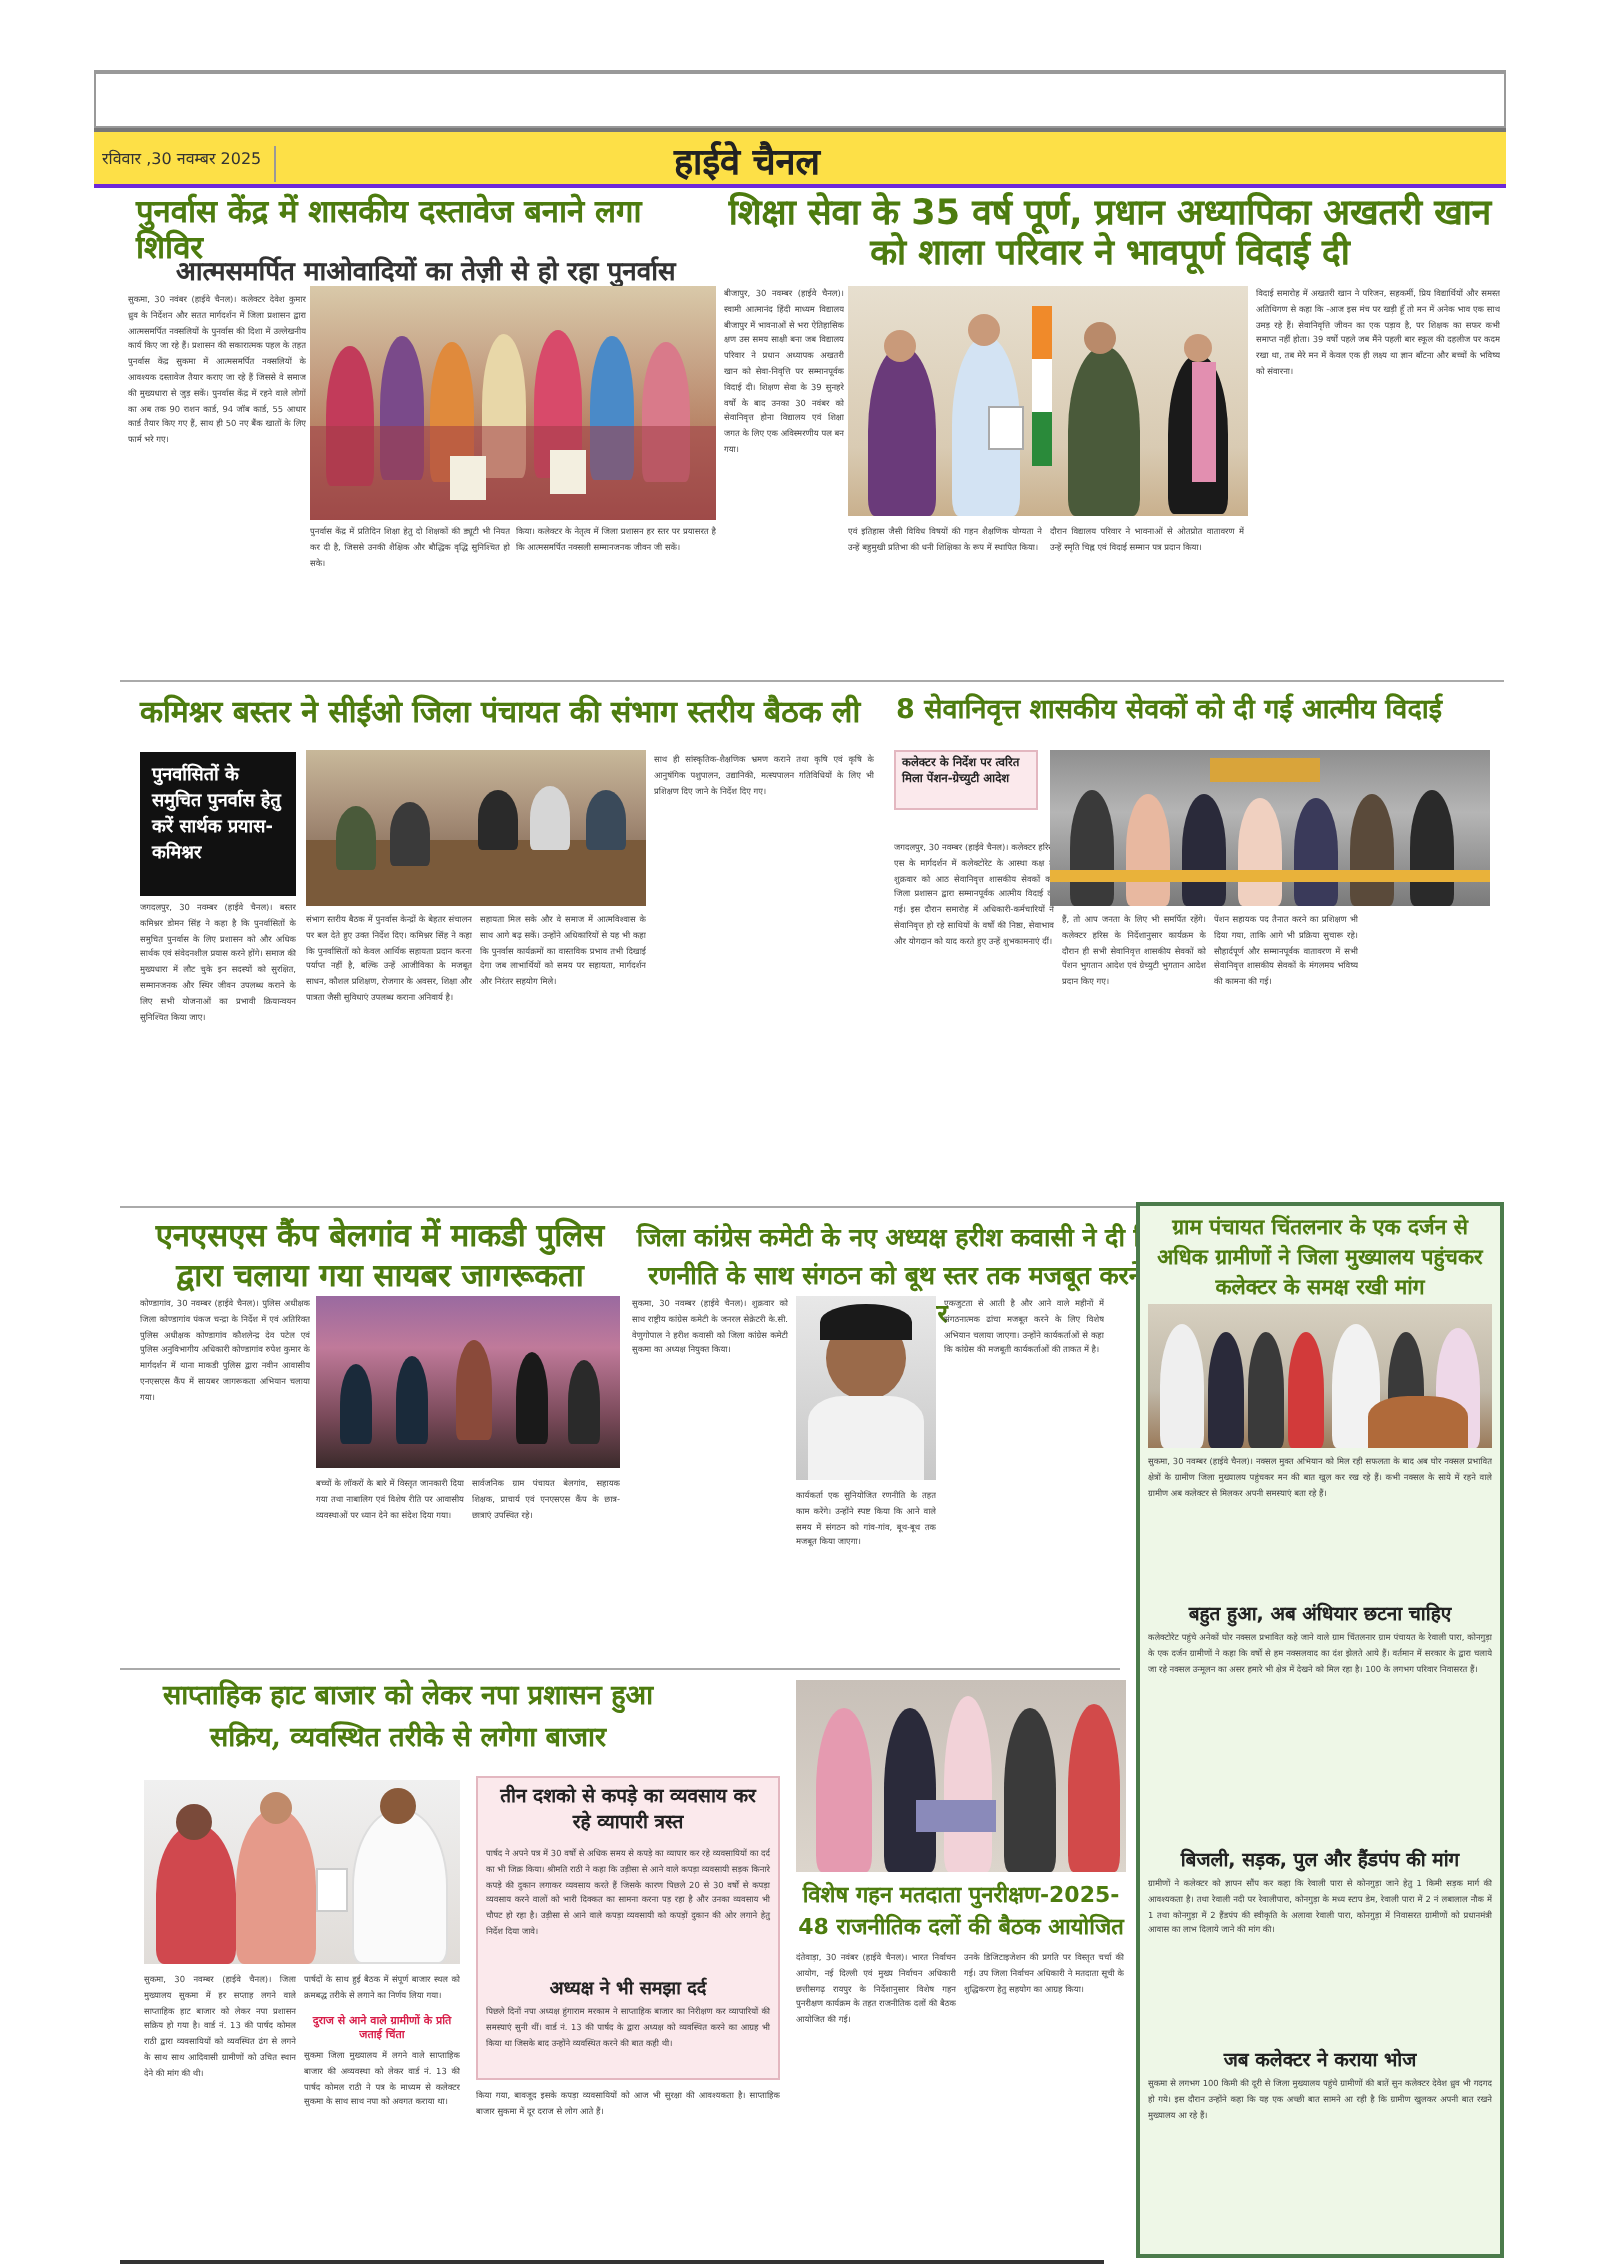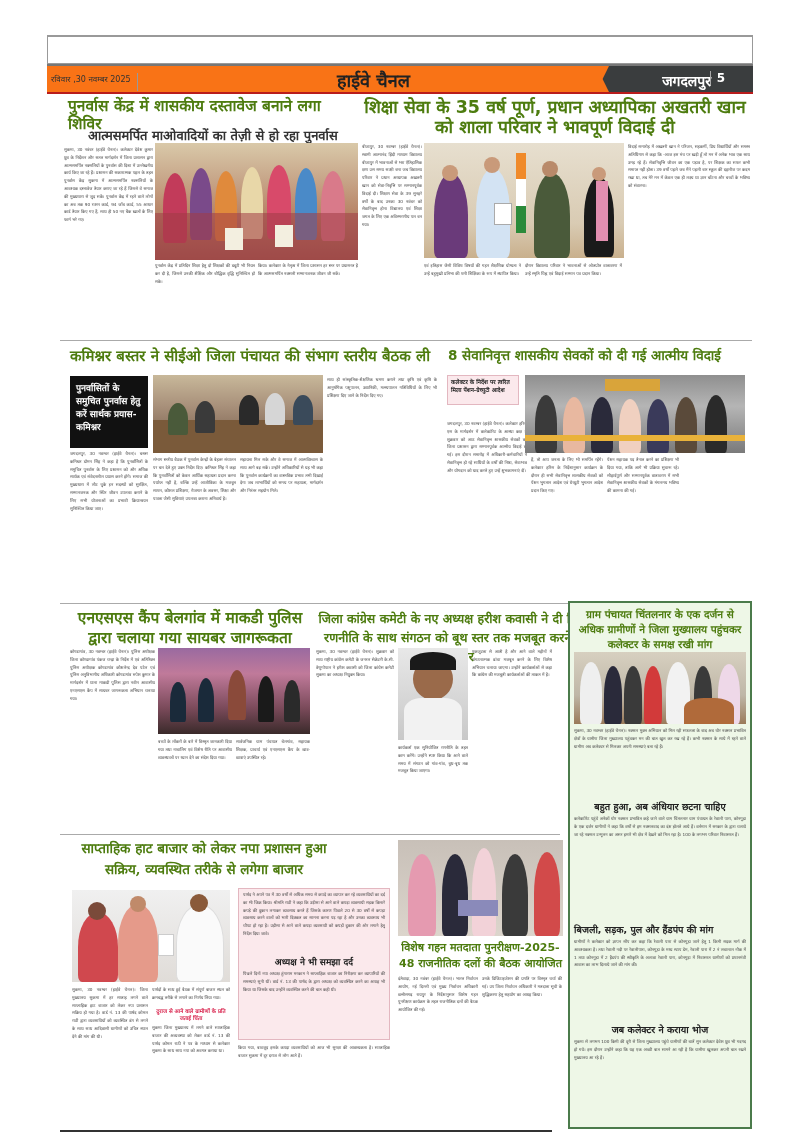--- a/index.html
+++ b/index.html
@@ -1,18 +1,18 @@
 <!DOCTYPE html>
 <html><head>
 <meta charset="utf-8">
 <style>
 *{box-sizing:border-box;margin:0;padding:0}
 body{width:800px;height:1133px;background:#fff;font-family:"DejaVu Sans",sans-serif;position:relative;overflow:hidden;color:#222}
 .topframe{position:absolute;left:47px;top:35px;width:429px;height:29px;border:1px solid #999;border-top:2px solid #999}
-.masthead{position:absolute;left:47px;top:64px;width:429px;height:30px;background:#f97316;border-top:2px solid #777;border-bottom:2px solid #b91c1c}
+.masthead{position:absolute;left:47px;top:64px;width:429px;height:30px;background:#fde047;border-top:2px solid #777;border-bottom:2px solid #6d28d9}
 .mh-date{position:absolute;left:4px;top:7px;font-size:8px;color:#333;padding-right:6px;border-right:1px solid #999;height:18px;line-height:14px}
 .mh-title{position:absolute;left:150px;top:3px;font-size:14px;font-weight:bold;color:#222}
 .mh-city{position:absolute;right:0;top:0;width:98px;height:26px;background:#3a3d3e;clip-path:polygon(10% 0,100% 0,100% 100%,10% 100%,6% 50%)}
 .mh-city span{position:absolute;right:28px;top:5px;color:#fff;font-weight:bold;font-size:12px}
 .mh-page{position:absolute;right:4px;top:2px;color:#fff;font-weight:bold;font-size:18px;border-left:1px solid #aaa;padding-left:6px}
 .h{position:absolute;font-weight:bold;color:#4d7c0f;line-height:1.15}
 .sub{position:absolute;font-weight:bold;color:#222}
 .txt{position:absolute;font-size:4.2px;line-height:7.8px;color:#444;text-align:justify;overflow:hidden}
 .photo{position:absolute;overflow:hidden}
 .hr{position:absolute;height:1px;background:#aaa}
@@ -25,24 +25,20 @@
 </head>
 <body>
 
 <div>
 
   <div class="topframe" style="left:47px;top:35px;width:706px;height:29px"></div>
 
   <div class="masthead" style="left:47px;top:64px;width:706px;height:30px">
     <div class="mh-date">रविवार ,30 नवम्बर 2025</div>
     <div class="mh-title" style="left:290px;font-size:18px;top:2px">हाईवे चैनल</div>
-    <div class="mh-city" style="width:160px">
-      <span style="right:42px;font-size:14px">जगदलपुर</span>
-      <span class="mh-page">5</span>
-    </div>
   </div>
 
   <div class="h" style="left:68px;top:98px;font-size:15.5px;width:260px">पुनर्वास केंद्र में शासकीय दस्तावेज बनाने लगा शिविर</div>
   <div class="sub" style="left:88px;top:126px;font-size:13px;color:#333">आत्मसमर्पित माओवादियों का तेज़ी से हो रहा पुनर्वास</div>
   <div class="txt" style="left:64px;top:146px;width:89px;height:190px">सुकमा, 30 नवंबर (हाईवे चैनल)। कलेक्टर देवेश कुमार ध्रुव के निर्देशन और सतत मार्गदर्शन में जिला प्रशासन द्वारा आत्मसमर्पित नक्सलियों के पुनर्वास की दिशा में उल्लेखनीय कार्य किए जा रहे हैं। प्रशासन की सकारात्मक पहल के तहत पुनर्वास केंद्र सुकमा में आत्मसमर्पित नक्सलियों के आवश्यक दस्तावेज तैयार कराए जा रहे हैं जिससे वे समाज की मुख्यधारा से जुड़ सकें। पुनर्वास केंद्र में रहने वाले लोगों का अब तक 90 राशन कार्ड, 94 जॉब कार्ड, 55 आधार कार्ड तैयार किए गए हैं, साथ ही 50 नए बैंक खातों के लिए फार्म भरे गए।</div>
   <div class="photo" style="left:155px;top:143px;width:203px;height:117px;background:linear-gradient(180deg,#d9c9a9 0%,#c8a78a 30%,#b88467 60%,#9d5c4d 100%)">
     <div class="person" style="left:8px;top:30px;width:24px;height:70px;background:#c23b5a"></div>
     <div class="person" style="left:35px;top:25px;width:22px;height:72px;background:#7a4a8a"></div>
     <div class="person" style="left:60px;top:28px;width:22px;height:70px;background:#e08a3c"></div>
     <div class="person" style="left:86px;top:24px;width:22px;height:72px;background:#e8d7a8"></div>
@@ -143,21 +139,21 @@
     <div class="person" style="left:50px;top:14px;width:18px;height:58px;background:#3a3a3a"></div>
     <div class="person" style="left:70px;top:14px;width:18px;height:58px;background:#d23a3a"></div>
     <div class="person" style="left:92px;top:10px;width:24px;height:62px;background:#f2f2f2"></div>
     <div class="person" style="left:120px;top:14px;width:18px;height:58px;background:#3a3a3a"></div>
     <div class="person" style="left:144px;top:12px;width:22px;height:60px;background:#eed8e8"></div>
     <div style="position:absolute;left:110px;top:46px;width:50px;height:26px;background:#b06a3a;border-radius:40% 40% 0 0"></div>
   </div>
   <div class="txt" style="left:574px;top:727px;width:172px;height:70px">सुकमा, 30 नवम्बर (हाईवे चैनल)। नक्सल मुक्त अभियान को मिल रही सफलता के बाद अब घोर नक्सल प्रभावित क्षेत्रों के ग्रामीण जिला मुख्यालय पहुंचकर मन की बात खुल कर रख रहे हैं। कभी नक्सल के साये में रहने वाले ग्रामीण अब कलेक्टर से मिलकर अपनी समस्याएं बता रहे हैं।</div>
   <div class="sub" style="left:574px;top:800px;font-size:9.5px;width:172px;text-align:center">बहुत हुआ, अब अंधियार छटना चाहिए</div>
   <div class="txt" style="left:574px;top:815px;width:172px;height:106px">कलेक्टोरेट पहुंचे अनेकों घोर नक्सल प्रभावित कहे जाने वाले ग्राम चिंतलनार ग्राम पंचायत के रेवाली पारा, कोनगुड़ा के एक दर्जन ग्रामीणों ने कहा कि वर्षों से हम नक्सलवाद का दंश झेलते आये हैं। वर्तमान में सरकार के द्वारा चलाये जा रहे नक्सल उन्मूलन का असर हमारे भी क्षेत्र में देखने को मिल रहा है। 100 के लगभग परिवार निवासरत हैं।</div>
-  <div class="sub" style="left:574px;top:923px;font-size:9.5px;width:172px;">बिजली, सड़क, पुल और हैंडपंप की मांग</div>
+  <div class="sub" style="left:574px;top:923px;font-size:9.5px;width:172px;text-align:center">बिजली, सड़क, पुल और हैंडपंप की मांग</div>
   <div class="txt" style="left:574px;top:938px;width:172px;height:82px">ग्रामीणों ने कलेक्टर को ज्ञापन सौंप कर कहा कि रेवाली पारा से कोनगुड़ा जाने हेतु 1 किमी सड़क मार्ग की आवश्यकता है। तथा रेवाली नदी पर रेवालीपारा, कोनगुड़ा के मध्य स्टाप डेम, रेवाली पारा में 2 नं लबालाल नौक में 1 तथा कोनगुड़ा में 2 हैंडपंप की स्वीकृति के अलावा रेवाली पारा, कोनगुड़ा में निवासरत ग्रामीणों को प्रधानमंत्री आवास का लाभ दिलाये जाने की मांग की।</div>
   <div class="sub" style="left:574px;top:1023px;font-size:9.5px;width:172px;text-align:center">जब कलेक्टर ने कराया भोज</div>
   <div class="txt" style="left:574px;top:1038px;width:172px;height:86px">सुकमा से लगभग 100 किमी की दूरी से जिला मुख्यालय पहुंचे ग्रामीणों की बातें सुन कलेक्टर देवेश ध्रुव भी गदगद हो गये। इस दौरान उन्होंने कहा कि यह एक अच्छी बात सामने आ रही है कि ग्रामीण खुलकर अपनी बात रखने मुख्यालय आ रहे हैं।</div>
 
   <div class="hr" style="left:60px;top:834px;width:500px"></div>
 
   <div class="h" style="left:74px;top:838px;font-size:13.5px;width:260px;text-align:center;line-height:21px;font-family:'DejaVu Serif',serif">साप्ताहिक हाट बाजार को लेकर नपा प्रशासन हुआ सक्रिय, व्यवस्थित तरीके से लगेगा बाजार</div>
   <div class="photo" style="left:72px;top:890px;width:158px;height:92px;background:linear-gradient(180deg,#f0f0f0 0%,#e0dcd8 100%)">
     <div class="person" style="left:6px;top:22px;width:40px;height:70px;background:#d0484e"></div>
     <div style="position:absolute;left:16px;top:12px;width:18px;height:18px;border-radius:50%;background:#7a4a3a"></div>
@@ -166,20 +162,21 @@
     <div style="position:absolute;left:86px;top:44px;width:16px;height:22px;background:#fff;border:1px solid #ccc"></div>
     <div class="person" style="left:104px;top:14px;width:48px;height:78px;background:#fafafa;border:1px solid #ddd"></div>
     <div style="position:absolute;left:118px;top:4px;width:18px;height:18px;border-radius:50%;background:#8a5a3a"></div>
   </div>
   <div class="txt" style="left:72px;top:986px;width:76px;height:140px">सुकमा, 30 नवम्बर (हाईवे चैनल)। जिला मुख्यालय सुकमा में हर सप्ताह लगने वाले साप्ताहिक हाट बाजार को लेकर नपा प्रशासन सक्रिय हो गया है। वार्ड नं. 13 की पार्षद कोमल राठी द्वारा व्यवसायियों को व्यवस्थित ढंग से लगने के साथ साथ आदिवासी ग्रामीणों को उचित स्थान देने की मांग की थी।</div>
   <div class="txt" style="left:152px;top:986px;width:78px;height:22px">पार्षदों के साथ हुई बैठक में संपूर्ण बाजार स्थल को क्रमबद्ध तरीके से लगाने का निर्णय लिया गया।</div>
   <div class="red" style="position:absolute;left:152px;top:1008px;width:78px;font-size:5.5px;font-weight:bold;text-align:center;line-height:7px">दुराज से आने वाले ग्रामीणों के प्रति जताई चिंता</div>
   <div class="txt" style="left:152px;top:1024px;width:78px;height:102px">सुकमा जिला मुख्यालय में लगने वाले साप्ताहिक बाजार की अव्यवस्था को लेकर वार्ड नं. 13 की पार्षद कोमल राठी ने पत्र के माध्यम से कलेक्टर सुकमा के साथ साथ नपा को अवगत कराया था।</div>
 
   <div class="pinkbox" style="left:238px;top:888px;width:152px;height:152px">
+    <div style="font-size:9.5px;font-weight:bold;text-align:center;line-height:13px;padding:3px 6px;color:#222">तीन दशको से कपड़े का व्यवसाय कर रहे व्यापारी त्रस्त</div>
     <div class="txt" style="position:static;padding:2px 4px;height:60px">पार्षद ने अपने पत्र में 30 वर्षों से अधिक समय से कपड़े का व्यापार कर रहे व्यवसायियों का दर्द का भी जिक्र किया। श्रीमति राठी ने कहा कि उड़ीसा से आने वाले कपड़ा व्यवसायी सड़क किनारे कपड़े की दुकान लगाकर व्यवसाय करते हैं जिसके कारण पिछले 20 से 30 वर्षों से कपड़ा व्यवसाय करने वालों को भारी दिक्कत का सामना करना पड़ रहा है और उनका व्यवसाय भी चौपट हो रहा है। उड़ीसा से आने वाले कपड़ा व्यवसायी को कपड़ों दुकान की ओर लगाने हेतु निर्देश दिया जावे।</div>
     <div style="font-size:9px;font-weight:bold;text-align:center;margin-top:6px;color:#222">अध्यक्ष ने भी समझा दर्द</div>
     <div class="txt" style="position:static;padding:2px 4px;height:36px">पिछले दिनों नपा अध्यक्ष हुंगाराम मरकाम ने साप्ताहिक बाजार का निरीक्षण कर व्यापारियों की समस्याएं सुनी थीं। वार्ड नं. 13 की पार्षद के द्वारा अध्यक्ष को व्यवस्थित करने का आग्रह भी किया था जिसके बाद उन्होंने व्यवस्थित करने की बात कही थी।</div>
   </div>
   <div class="txt" style="left:238px;top:1044px;width:152px;height:82px">किया गया, बावजूद इसके कपड़ा व्यवसायियों को आज भी सुरक्षा की आवश्यकता है। साप्ताहिक बाजार सुकमा में दूर दराज से लोग आते हैं।</div>
 
   <div class="photo" style="left:398px;top:840px;width:165px;height:96px;background:linear-gradient(180deg,#c8c0b8 0%,#dcd5cc 100%)">
     <div class="person" style="left:10px;top:14px;width:28px;height:82px;background:#e59ab0"></div>
     <div class="person" style="left:44px;top:14px;width:26px;height:82px;background:#2a2a3a"></div>
     <div class="person" style="left:74px;top:8px;width:24px;height:88px;background:#f2d2d8"></div>

